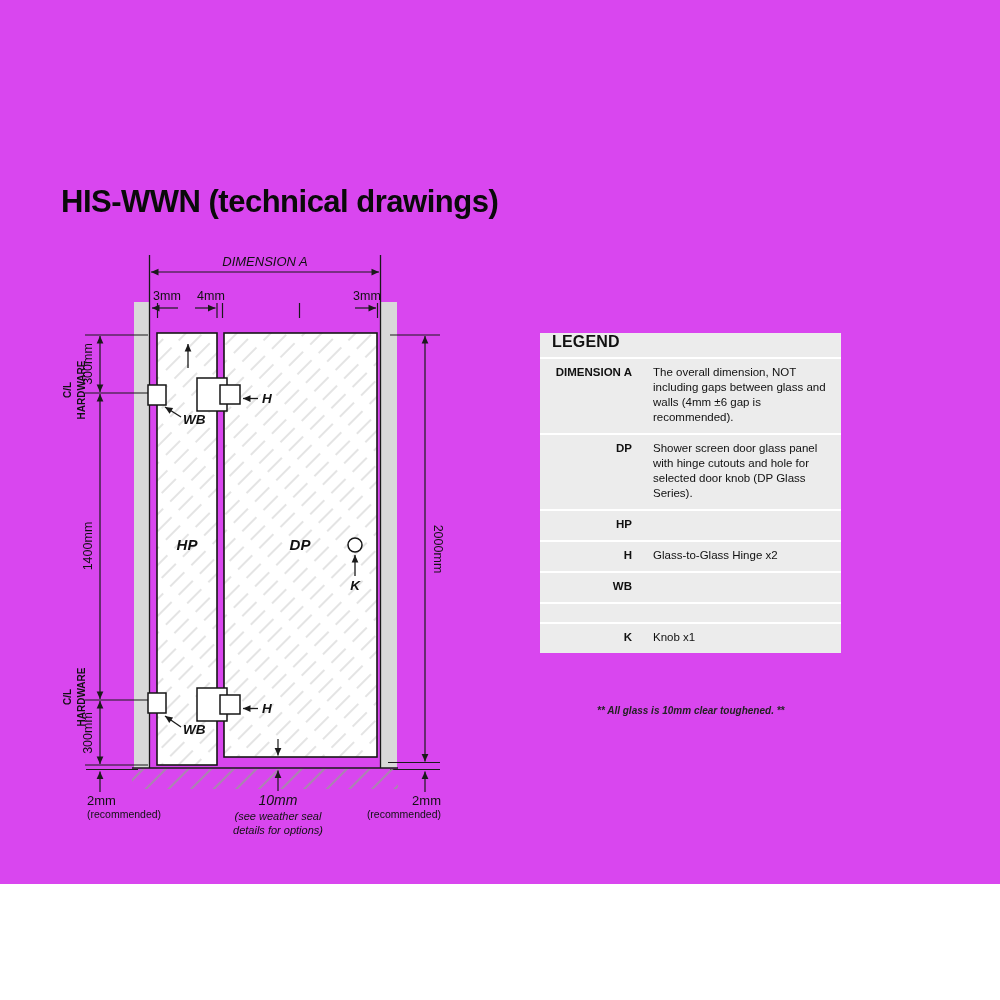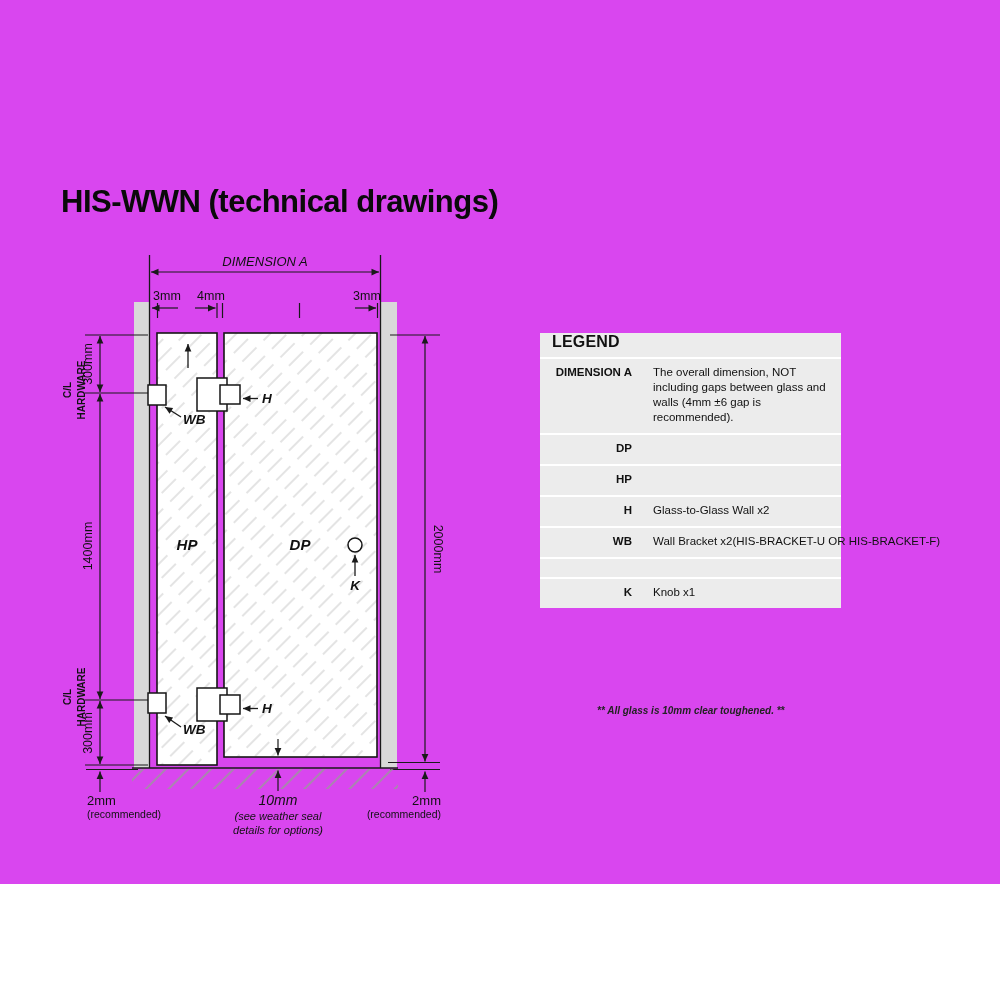--- a/index.html
+++ b/index.html
@@ -178,34 +178,34 @@
     <div class="lg-head">LEGEND</div>
 
     <div class="lg-row">
       <div class="lg-term">DIMENSION A</div>
         <div></div>
       <div class="lg-desc">The overall dimension, NOT including gaps between glass and walls (4mm ±6 gap is recommended).</div>
     </div>
     <div class="lg-row">
       <div class="lg-term">DP</div>
         <div></div>
+      <div class="lg-desc">Shower screen door glass panel with hinge cutouts and hole for selected door knob (DP Glass Series).</div>
     </div>
     <div class="lg-row">
       <div class="lg-term">HP</div>
         <div></div>
     </div>
     <div class="lg-row">
       <div class="lg-term">H</div>
         <div></div>
-      <div class="lg-desc">Glass-to-Glass Wall x2</div>
+      <div class="lg-desc">Glass-to-Glass Hinge x2</div>
     </div>
     <div class="lg-row nowrap">
       <div class="lg-term">WB</div>
         <div></div>
-      <div class="lg-desc">Wall Bracket x2(HIS-BRACKET-U OR HIS-BRACKET-F)</div>
     </div>
     <div class="lg-row empty">
       <div class="lg-term"></div>
         <div></div>
       <div class="lg-desc"></div>
     </div>
     <div class="lg-row">
       <div class="lg-term">K</div>
         <div></div>
       <div class="lg-desc">Knob x1</div>

